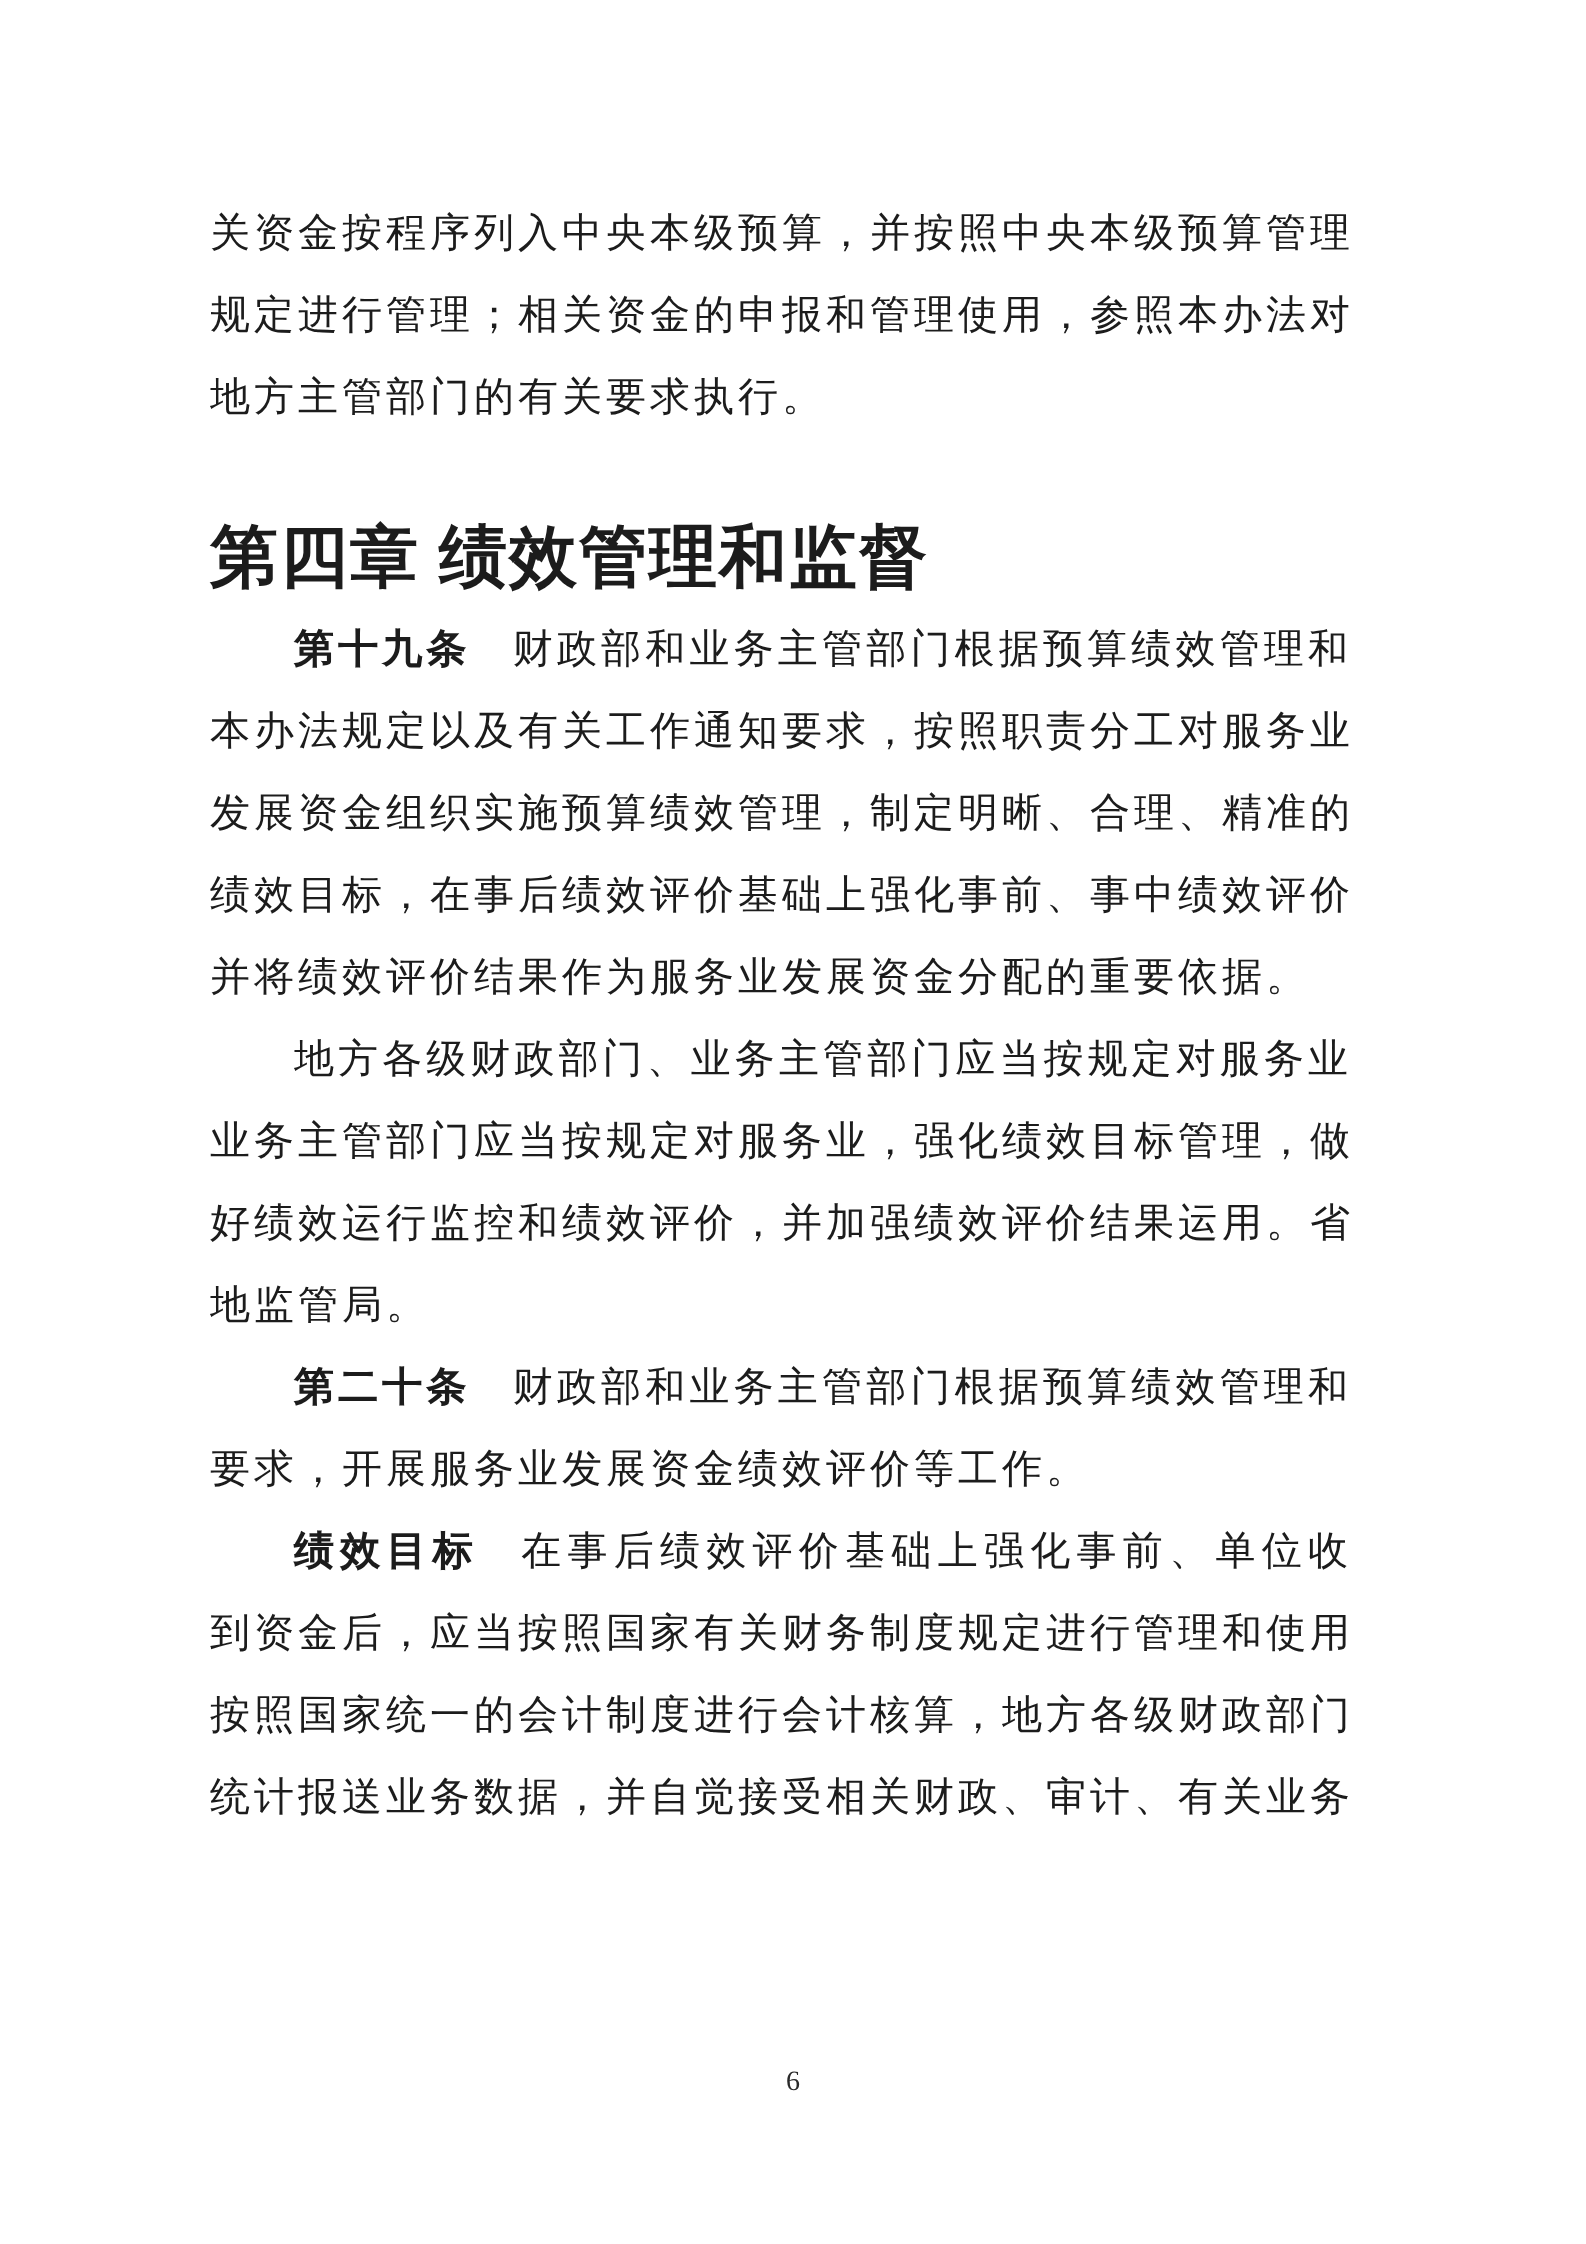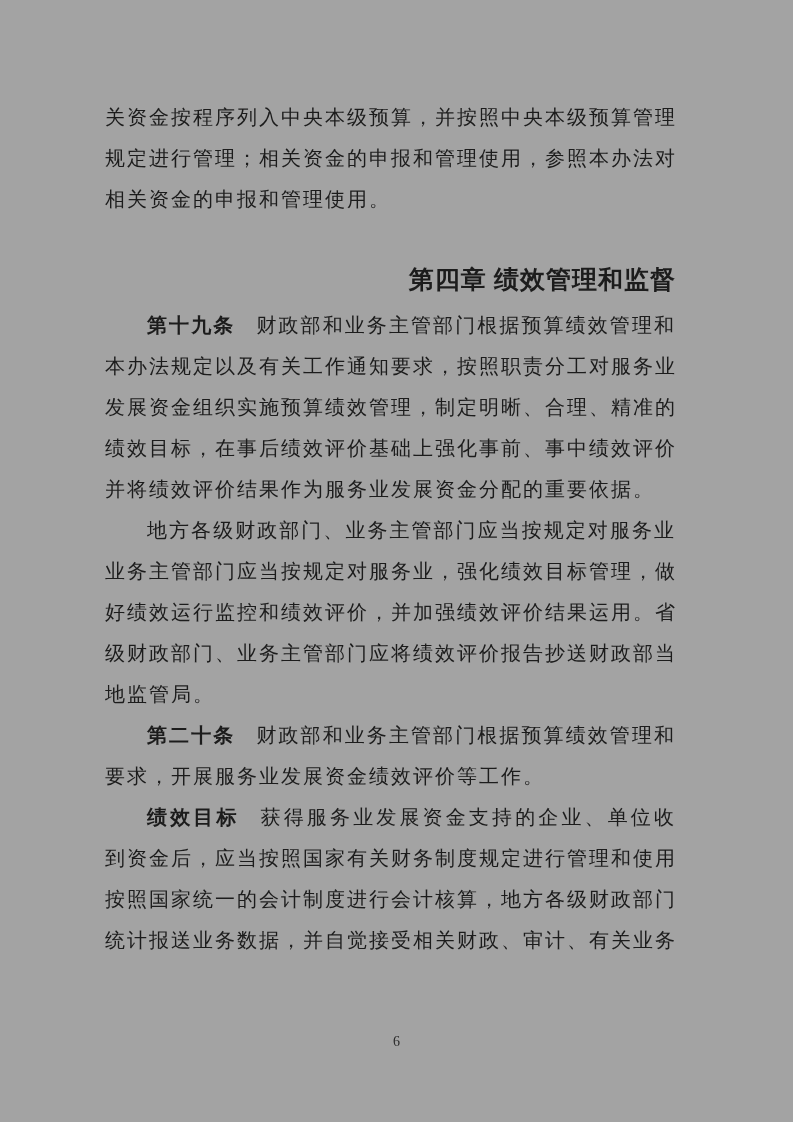--- a/index.html
+++ b/index.html
@@ -4,21 +4,21 @@
 <style>
   html, body {
     margin: 0;
     padding: 0;
     background: #e8e8e8;
   }
   .sheet {
     position: relative;
     width: 793px;
     height: 1122px;
-    background: #a3a3a3;
+    background: #ffffff;
     overflow: hidden;
     font-family: "Liberation Serif", "DejaVu Serif", serif;
   }
   .content {
     position: absolute;
     left: 105px;
     top: 97px;
     width: 571px;
     font-size: 20px;
     letter-spacing: 2px;
@@ -40,24 +40,24 @@
     text-indent: 42px;
   }
   .lead {
     font-weight: bold;
     margin-right: 21px;
   }
   .heading {
     margin: 35px 0 0 0;
     height: 50px;
     line-height: 50px;
-    font-size: 25px;
+    font-size: 34px;
     font-weight: bold;
     letter-spacing: 1px;
-    text-align: right;
+    text-align: left;
     color: #1c1c1c;
   }
   .pagenum {
     position: absolute;
     top: 1032px;
     left: 0;
     width: 793px;
     height: 20px;
     line-height: 20px;
     text-align: center;
@@ -66,42 +66,41 @@
   }
 </style>
 </head>
 <body>
 
 <div class="sheet">
   <div class="content" id="doc-content" style="color: rgb(28, 28, 28);">
       <div class="paragraph">
         <div class="line">关资金按程序列入中央本级预算，并按照中央本级预算管理</div>
         <div class="line">规定进行管理；相关资金的申报和管理使用，参照本办法对</div>
-        <div class="line last">相关资金的申报和管理使用。</div>
+        <div class="line last">地方主管部门的有关要求执行。</div>
       </div>
       <div class="heading">第四章 绩效管理和监督</div>
       <div class="paragraph">
         <div class="line indent"><span class="lead">第十九条</span><span class="rest">财政部和业务主管部门根据预算绩效管理和</span></div>
         <div class="line">本办法规定以及有关工作通知要求，按照职责分工对服务业</div>
         <div class="line">发展资金组织实施预算绩效管理，制定明晰、合理、精准的</div>
         <div class="line">绩效目标，在事后绩效评价基础上强化事前、事中绩效评价，</div>
         <div class="line last">并将绩效评价结果作为服务业发展资金分配的重要依据。</div>
       </div>
       <div class="paragraph">
         <div class="line indent">地方各级财政部门、业务主管部门应当按规定对服务业</div>
         <div class="line">业务主管部门应当按规定对服务业，强化绩效目标管理，做</div>
         <div class="line">好绩效运行监控和绩效评价，并加强绩效评价结果运用。省</div>
-        <div class="line">级财政部门、业务主管部门应将绩效评价报告抄送财政部当</div>
         <div class="line last">地监管局。</div>
       </div>
       <div class="paragraph">
         <div class="line indent"><span class="lead">第二十条</span><span class="rest">财政部和业务主管部门根据预算绩效管理和</span></div>
         <div class="line last">要求，开展服务业发展资金绩效评价等工作。</div>
       </div>
       <div class="paragraph">
-        <div class="line indent"><span class="lead">绩效目标</span><span class="rest">获得服务业发展资金支持的企业、单位收</span></div>
+        <div class="line indent"><span class="lead">绩效目标</span><span class="rest">在事后绩效评价基础上强化事前、单位收</span></div>
         <div class="line">到资金后，应当按照国家有关财务制度规定进行管理和使用，</div>
         <div class="line">按照国家统一的会计制度进行会计核算，地方各级财政部门</div>
         <div class="line">统计报送业务数据，并自觉接受相关财政、审计、有关业务</div>
       </div>
     </div>
   <div class="pagenum">6</div>
 </div>
 
 </body></html>

